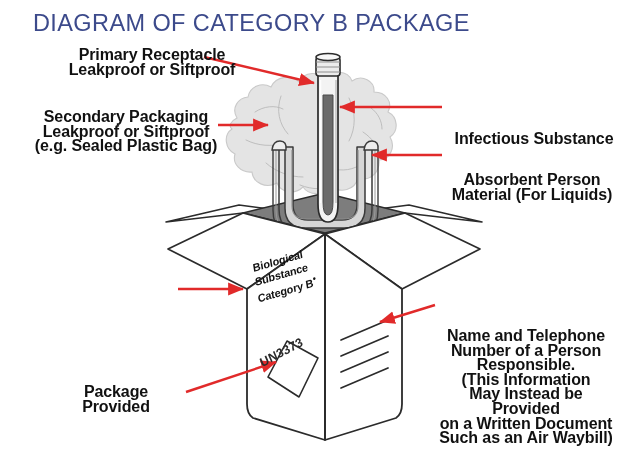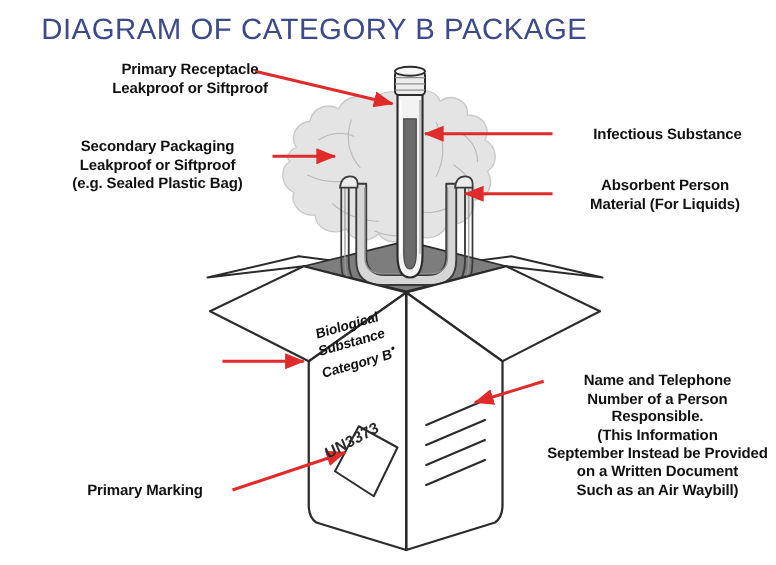--- a/index.html
+++ b/index.html
@@ -9,24 +9,24 @@
 
   #title{
     position:absolute; left:33px; top:10px;
     font-size:23.5px; letter-spacing:.4px;
     font-weight:400; color:#3c4a8b; white-space:nowrap;
     font-family:"Liberation Sans","DejaVu Sans",sans-serif;
   }
 
   .lbl{
     position:absolute; color:#111; font-weight:bold;
-    font-size:12px; line-height:14.6px; text-align:center;
+    font-size:16px; line-height:14.6px; text-align:center;
     white-space:pre-line; letter-spacing:-0.1px;
   }
-  .lbl.r{text-align:center;}
+  .lbl.r{text-align:center;margin-top:32px;}
 
   svg.art{position:absolute;left:0;top:0;width:621px;height:452px;}
 
   .facetxt{
     position:absolute; color:#111; font-weight:bold;
     font-size:11px; line-height:13.5px; white-space:pre-line;
     letter-spacing:-.1px;
   }
   #bsc{ left:252px; top:262px; transform:rotate(-16deg) skewX(-7deg);
         transform-origin:0 0; }
@@ -169,28 +169,28 @@
   <div id="un3373">UN3373</div>
 
   <div class="lbl" style="left:52px;top:48px;width:200px;">Primary Receptacle
 Leakproof or Siftproof</div>
 
   <div class="lbl" style="left:28px;top:110px;width:196px;">Secondary Packaging
 Leakproof or Siftproof
 (e.g. Sealed Plastic Bag)</div>
 
 
-  <div class="lbl" style="left:54px;top:385px;width:124px;">Primary Marking</div>
+  <div class="lbl" style="left:54px;top:385px;width:124px;">Package Provided</div>
 
   <div class="lbl r" style="left:452px;top:100px;width:164px;">Infectious Substance</div>
 
   <div class="lbl r" style="left:447px;top:141px;width:170px;">Absorbent Person
 Material (For Liquids)</div>
 
   <div class="lbl r" style="left:435px;top:297px;width:182px;">Name and Telephone
 Number of a Person
 Responsible.
 (This Information
-September Instead be Provided
+May Instead be Provided
 on a Written Document
 Such as an Air Waybill)</div>
 
 </div>
 
 </body></html>

